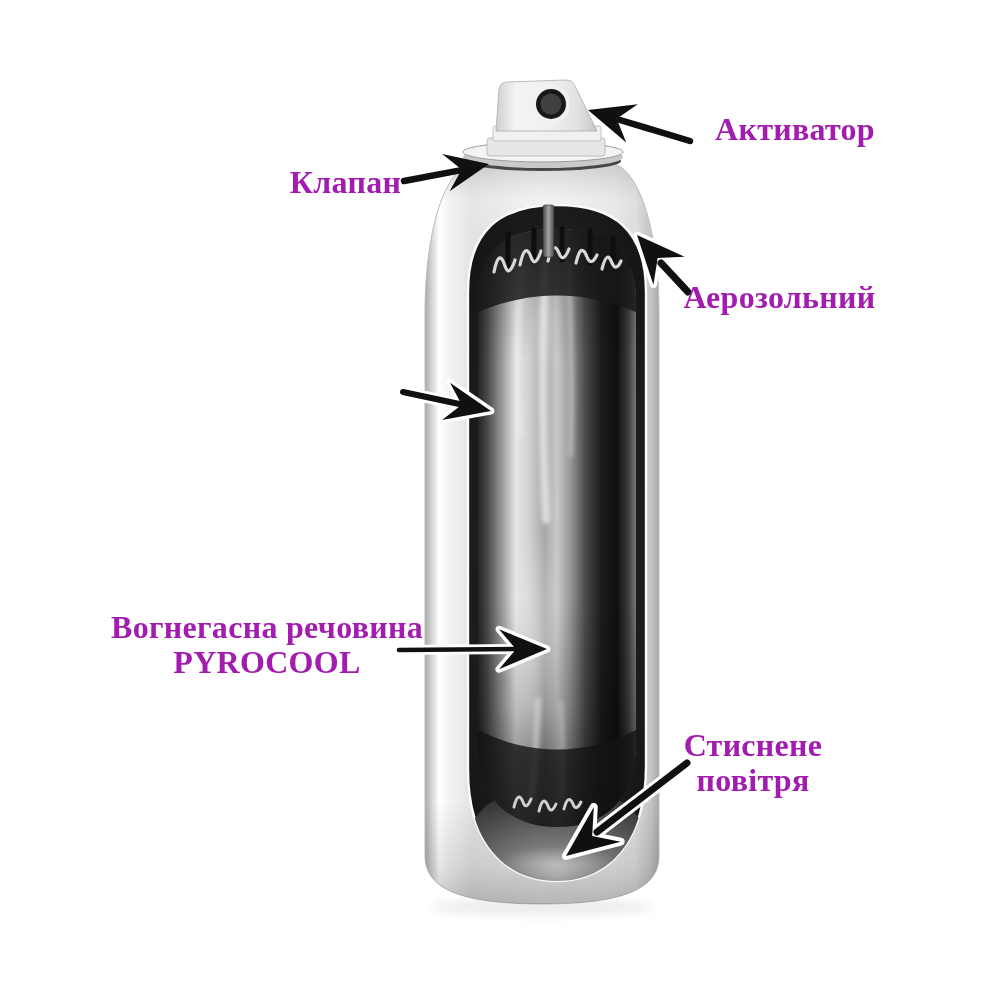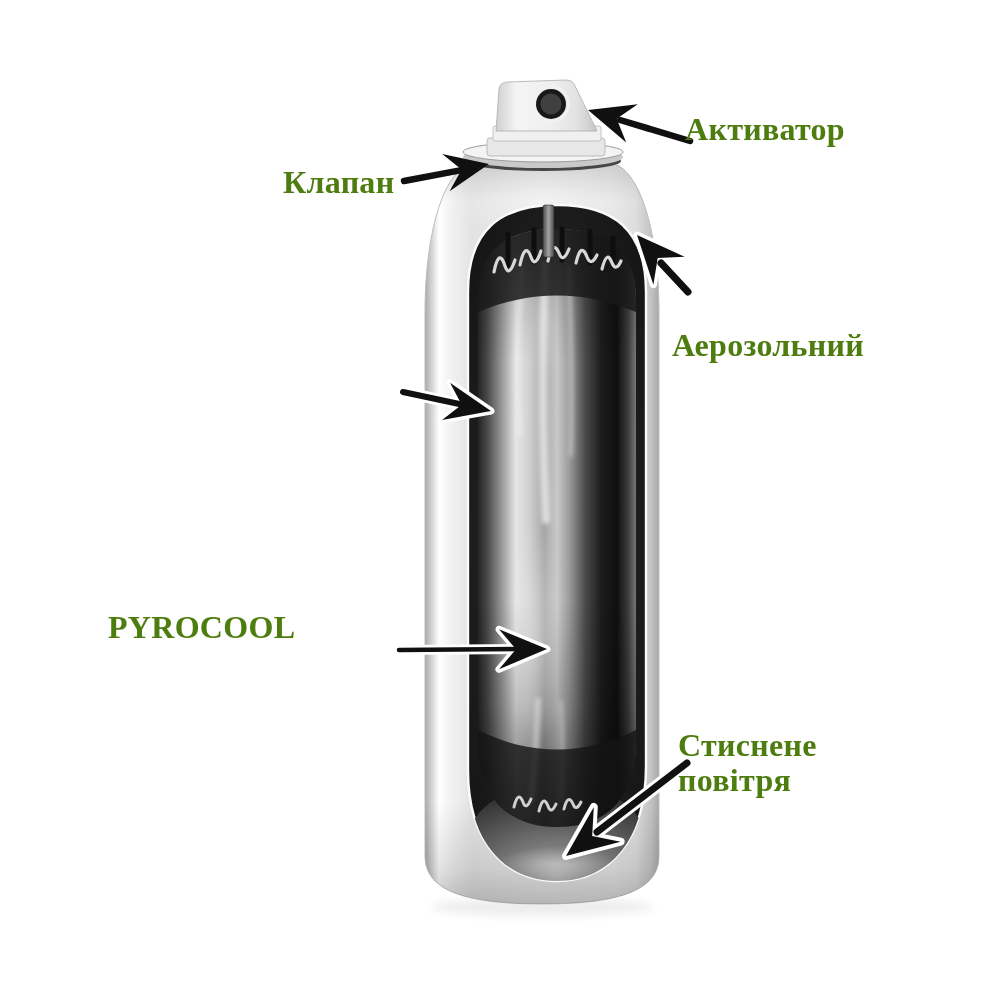--- a/index.html
+++ b/index.html
@@ -1,20 +1,20 @@
 <!DOCTYPE html>
 <html><head>
 <meta charset="utf-8">
 <style>
   html,body{margin:0;padding:0;background:#ffffff;}
   #stage{position:relative;width:1000px;height:1000px;background:#ffffff;overflow:hidden;
          font-family:"Liberation Serif","DejaVu Serif",serif;}
   #art{position:absolute;left:0;top:0;}
   .label{position:absolute;font-weight:700;font-size:32px;line-height:35px;
-         color:#4d7c0f;letter-spacing:.3px;white-space:nowrap;}
+         color:#a21caf;text-align:center;letter-spacing:.3px;white-space:nowrap;}
   .label span{display:block;}
 </style>
 </head>
 <body>
 
 <div id="stage">
 
   <svg id="art" width="1000" height="1000" viewBox="0 0 1000 1000">
     <defs>
       <linearGradient id="gBody" x1="0" y1="0" x2="1" y2="0">
@@ -213,28 +213,29 @@
   </svg>
 
   <div class="label" style="left:685px;top:112px;width:220px;">
     <span>Активатор</span>
   </div>
 
   <div class="label" style="left:283px;top:165px;width:125px;">
     <span>Клапан</span>
   </div>
 
-  <div class="label" style="left:672px;top:280px;width:215px;margin-top:48px;">
+  <div class="label" style="left:672px;top:280px;width:215px;">
     <span>Аерозольний</span>
   </div>
 
   <div class="label" style="left:203px;top:348px;width:218px;">
   </div>
 
   <div class="label" style="left:108px;top:610px;width:318px;">
+    <span>Вогнегасна речовина</span>
     <span>PYROCOOL</span>
   </div>
 
   <div class="label" style="left:678px;top:728px;width:150px;">
     <span>Стиснене</span>
     <span>повітря</span>
   </div>
 
 </div>
 

